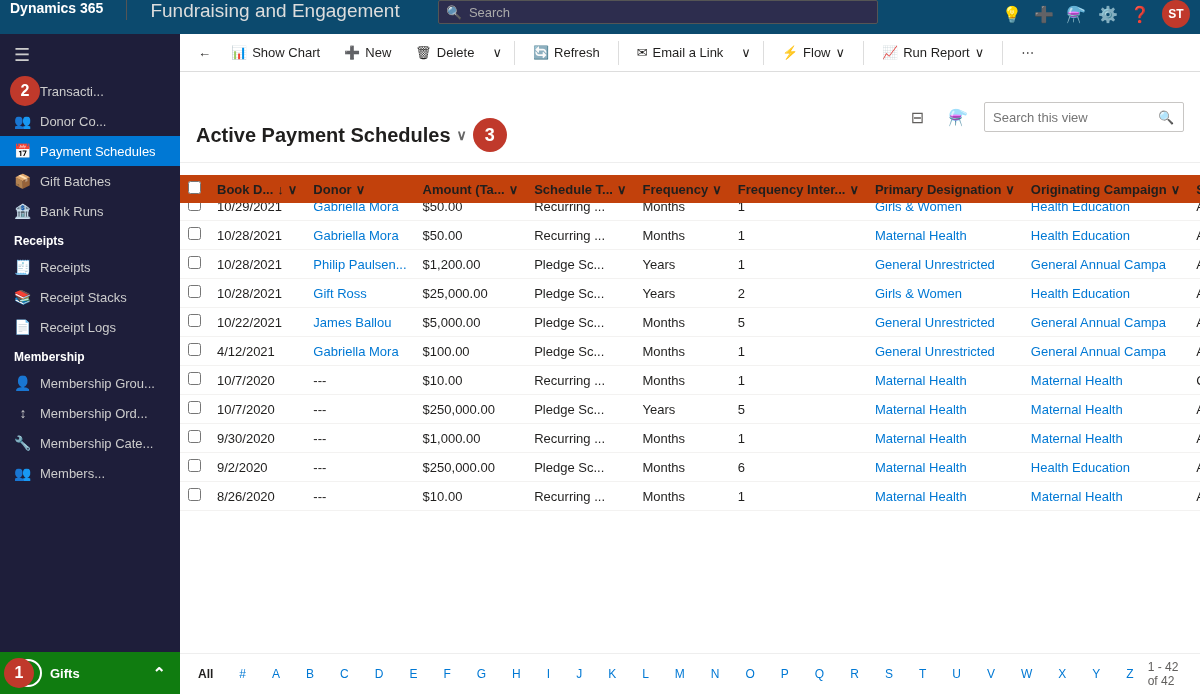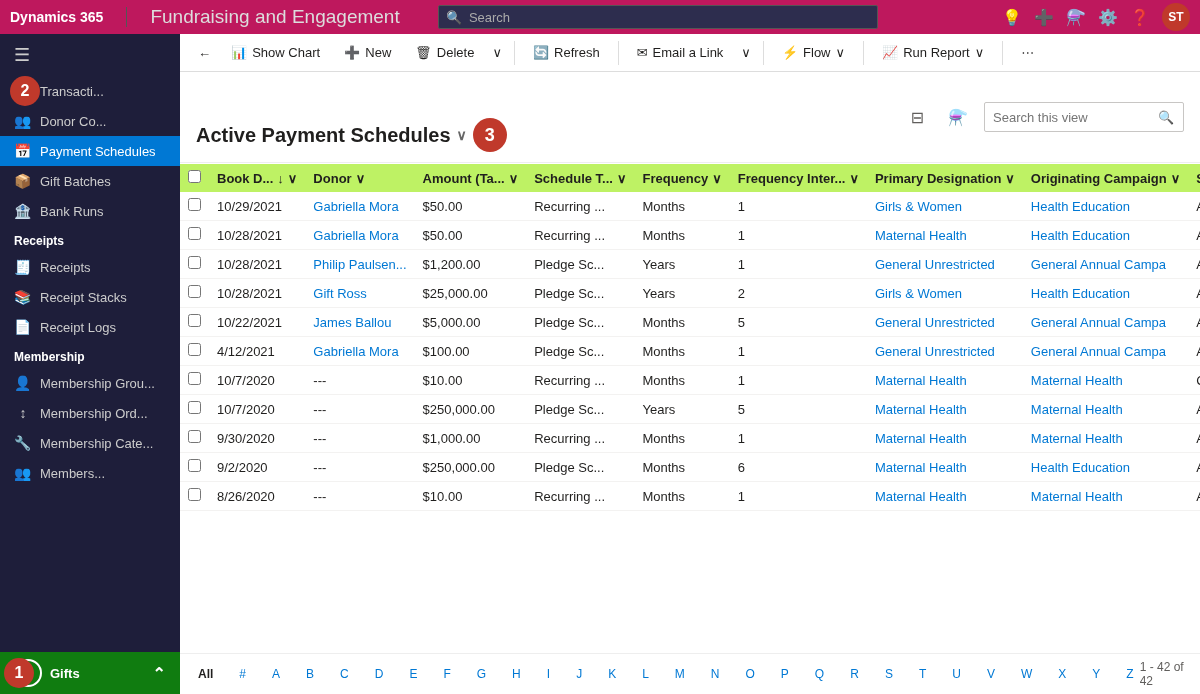--- a/index.html
+++ b/index.html
@@ -1,20 +1,20 @@
 <!DOCTYPE html>
 <html><head>
   <meta charset="utf-8">
   <style>
     * { box-sizing: border-box; margin: 0; padding: 0; }
     body { font-family: 'Segoe UI', sans-serif; font-size: 13px; background: #f3f3f3; overflow: hidden; height: 694px; width: 1200px; }
 
     
     .top-nav {
-      display: flex; align-items: center; background: #be185d; color: white; height: 34px; padding: 0 10px; gap: 18px;
+      display: flex; align-items: flex-start; background: #0c4a6e; color: white; height: 34px; padding: 0 10px; gap: 18px;
     }
     .top-nav-brand { font-weight: 600; font-size: 14px; color: white; white-space: nowrap; }
     .top-nav-divider { width: 1px; height: 20px; background: #555; margin: 0 5px; }
     .top-nav-app { font-size: 19px; color: #ddd; white-space: nowrap; }
     .top-nav-search {
       flex: 1; max-width: 440px; margin: 0 20px;
       display: flex; align-items: center; background: #2d2d4e; border: 1px solid #555; border-radius: 2px; padding: 0 8px; height: 24px;
     }
     .top-nav-search input { background: transparent; border: none; outline: none; color: white; font-size: 13px; width: 100%; }
     .top-nav-search input::placeholder { color: #aaa; }
@@ -71,38 +71,38 @@
     .view-icon-btn { padding: 5px 8px; border: none; background: transparent; cursor: pointer; font-size: 16px; color: #605e5c; }
     .view-search {
       display: flex; align-items: center; border: 1px solid #c8c6c4; border-radius: 2px; padding: 0 8px; height: 30px; width: 200px;
     }
     .view-search input { border: none; outline: none; font-size: 13px; width: 100%; }
 
     
     .table-container { flex: 1; overflow-y: auto; overflow-x: hidden; }
     table { width: 100%; border-collapse: collapse; font-size: 13px; }
     thead th {
-      background: #bef264; border-bottom: 1px solid #ddd; padding: 6px 8px;
-      text-align: left; font-weight: 600; color: #201f1e; white-space: nowrap; position: sticky; top: 1px; z-index: 1;
+      background: #c2410c; border-bottom: 1px solid #ddd; padding: 6px 8px;
+      text-align: left; font-weight: 600; color: #201f1e; white-space: nowrap; position: sticky; top: 12px; z-index: 1;
     }
     thead th .col-header { display: flex; align-items: center; gap: 4px; }
     tbody tr { border-bottom: 1px solid #f3f2f1; }
     tbody td { padding: 6px 8px; color: #201f1e; white-space: nowrap; overflow: hidden; text-overflow: ellipsis; max-width: 140px; }
     .link-cell { color: #0078d4; cursor: pointer; }
     .check-col { width: 32px; }
     .check-col input { cursor: pointer; }
 
     
     .pagination {
       display: flex; align-items: center; padding: 6px 12px; border-top: 1px solid #eee; background: #fff; font-size: 12px; flex-shrink: 0;
     }
     .page-letters { display: flex; align-items: flex-start; gap: 14px; flex: 1; justify-content: center; }
     .page-letter { padding: 3px 6px; cursor: pointer; color: #0078d4; font-size: 12px; }
     .page-letter.active { font-weight: 700; color: #201f1e; }
-    .page-count { font-size: 12px; color: #605e5c; }
+    .page-count { font-size: 12px; color: #605e5c; margin-left: 8px; }
 
     
     .badge-num {
       width: 36px; height: 36px; border-radius: 50%; background: #c0392b;
       display: inline-flex; align-items: center; justify-content: center;
       color: white; font-weight: 700; font-size: 18px;
     }
   </style>
 </head>
 <body>

